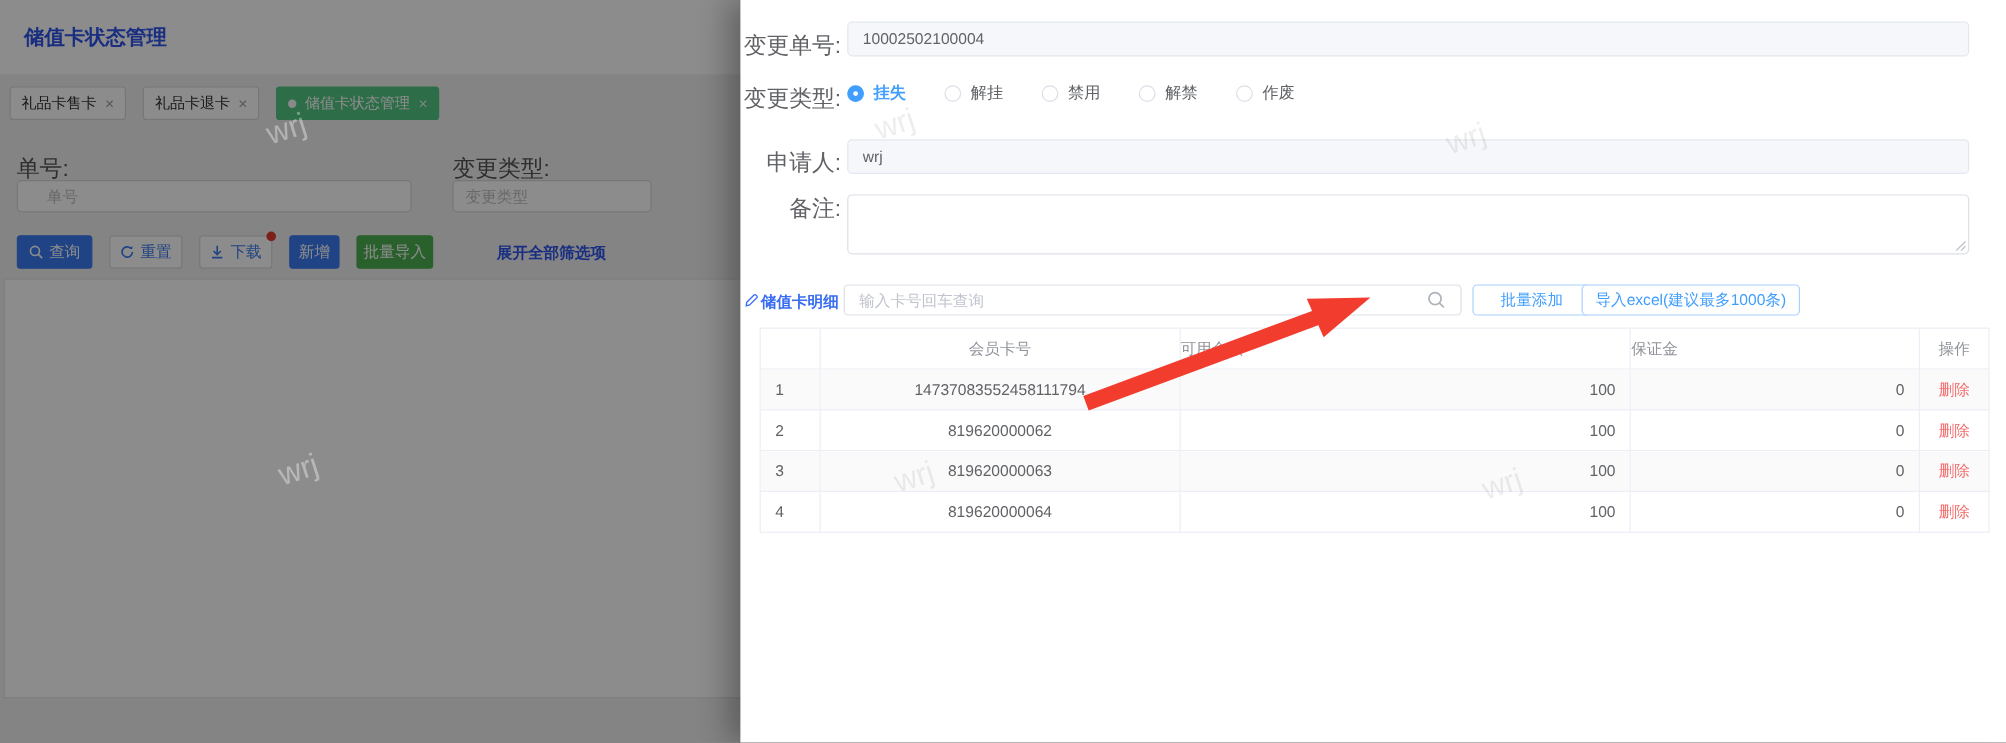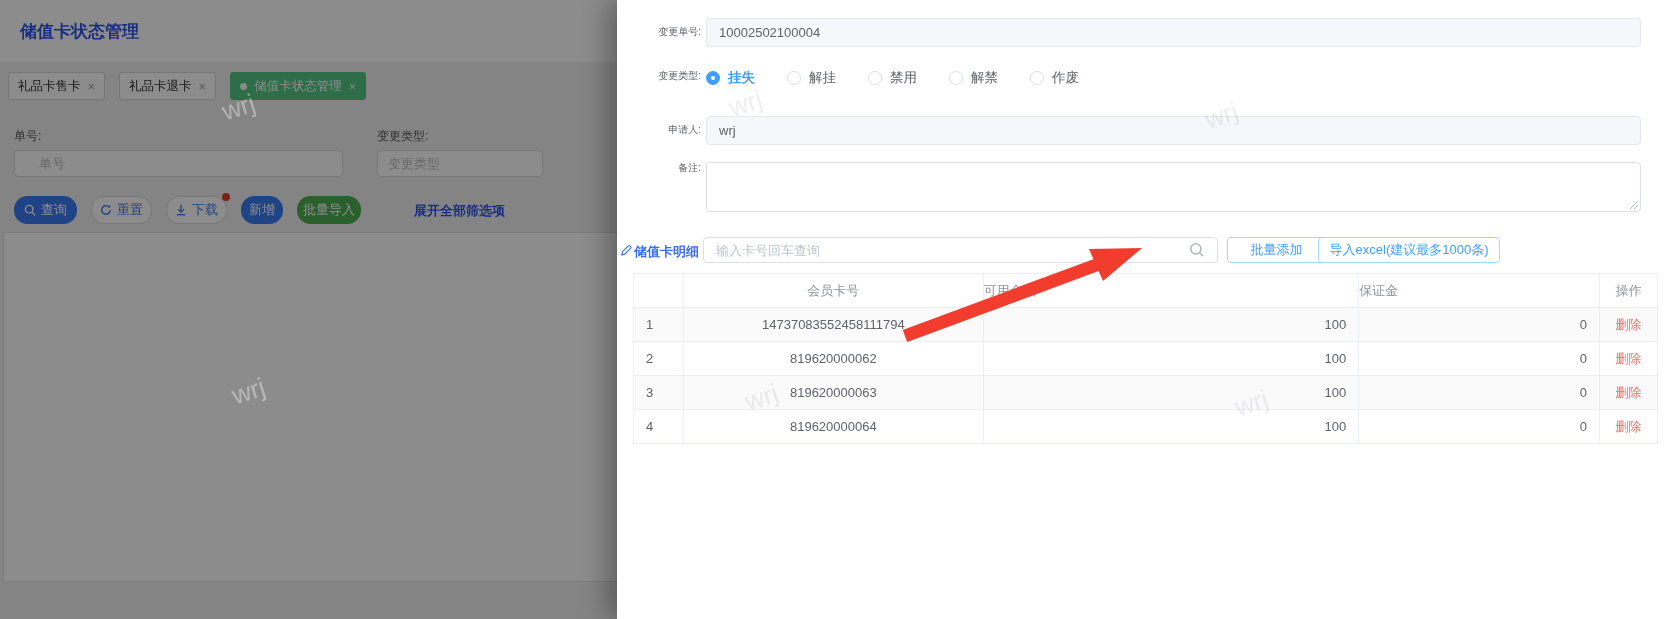--- a/index.html
+++ b/index.html
@@ -12,47 +12,47 @@
   .page-title  { position:absolute; left:20px; top:20px; font-size:17px; font-weight:bold; color:#2f54eb; }
 
   .tabs { position:absolute; left:8px; top:72px; display:flex; gap:14px; }
   .tab  { height:28px; display:flex; align-items:center; padding:0 9px; background:#fff;
           border:1px solid #d9d9d9; border-radius:3px; font-size:12.5px; color:#303133; cursor:pointer; }
   .tab .close { margin-left:7px; color:#9aa0a6; font-size:13px; line-height:1; }
   .tab.active { background:#53c683; border-color:#53c683; color:#fff; }
   .tab.active .dot { width:7px; height:7px; border-radius:50%; background:#fff; opacity:.95; margin-right:7px; }
   .tab.active .close { color:rgba(255,255,255,.85); }
 
-  .filter-label { position:absolute; top:128px; font-size:12px; color:#555; }
+  .filter-label { position:absolute; top:128px; font-size:19px; color:#555; }
   .flt-input { position:absolute; top:150px; height:27px; border:1px solid #d9d9d9; border-radius:4px;
                background:#fff; font-size:13px; color:#333; padding:0 10px; outline:none; }
   .flt-input::placeholder { color:#bfbfbf; }
 
-  .btn { position:absolute; top:196px; height:28px; border-radius:13px; font-size:13px;
+  .btn { position:absolute; top:196px; height:28px; border-radius:3px; font-size:13px;
          display:flex; align-items:center; justify-content:center; gap:5px; cursor:pointer; border:1px solid transparent; }
   .btn.solid-blue  { background:#3a7bf0; border-color:#3a7bf0; color:#fff; }
   .btn.plain       { background:#fff; border-color:#d9d9d9; color:#3a7bf0; }
   .btn.solid-green { background:#4caf50; border-color:#4caf50; color:#fff; }
   .badge-dot { position:absolute; right:-4px; top:-4px; width:8px; height:8px; border-radius:50%; background:#e03a2f; }
   .expand-link { position:absolute; left:378px; top:202px; font-size:13px; font-weight:bold; color:#2f54eb; cursor:pointer;margin-left:36px; }
 
   .content-panel { position:absolute; left:3px; top:232px; width:630px; height:350px; background:#fff; border:1px solid #e2e2e2; }
 
   
   .wm { position:absolute; font-size:26px; transform:rotate(-18deg); pointer-events:none; white-space:nowrap; }
   .wm-light { color:rgba(255,255,255,.38); z-index:6; }
   .wm-dark  { color:rgba(0,0,0,.07); }
 
   
   .dim { position:absolute; left:0; top:0; width:1672px; height:619px; background:rgba(0,0,0,.45); z-index:5; }
 
   
   .drawer { position:absolute; left:617px; top:0; width:1055px; height:619px; background:#fff; z-index:10;
             box-shadow:-10px 0 24px rgba(0,0,0,.30); }
-  .f-label { position:absolute; left:0; width:84px; text-align:right; font-size:10px; color:#606266; }
+  .f-label { position:absolute; left:0; width:84px; text-align:right; font-size:19px; color:#606266; }
   .f-input { position:absolute; left:89px; width:935px; height:29px; background:#f5f7fa; border:1px solid #e4e7ed;
              border-radius:4px; font-size:13px; color:#606266; padding:0 12px; outline:none; }
   .remark-wrap { position:absolute; left:89px; top:162px; width:935px; height:50px; }
   .remark-wrap textarea { width:100%; height:100%; border:1px solid #dcdfe6; border-radius:4px; resize:none;
              font-size:13px; color:#606266; padding:5px 10px; outline:none; font-family:inherit; }
   .resize-grip { position:absolute; right:3px; bottom:3px; width:10px; height:10px; }
 
   .radio-group { position:absolute; left:89px; top:69px; display:flex; }
   .radio-item { display:flex; align-items:center; margin-right:32px; cursor:pointer; }
   .radio-circle { width:14px; height:14px; border-radius:50%; border:1px solid #dcdfe6; background:#fff; margin-right:8px; position:relative; }

